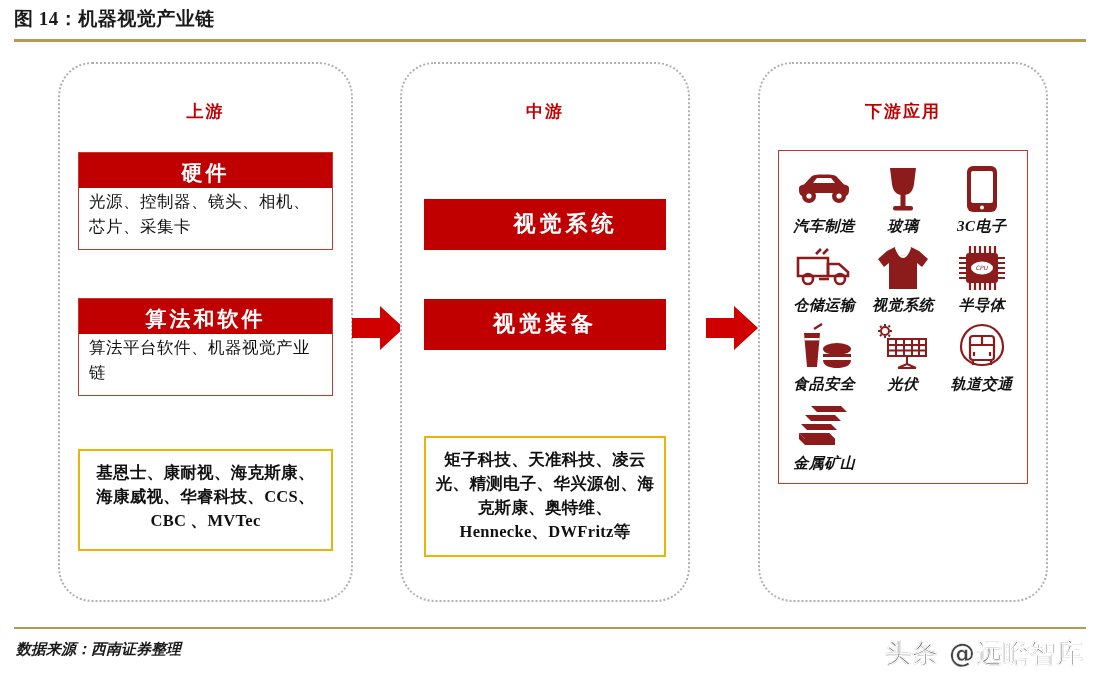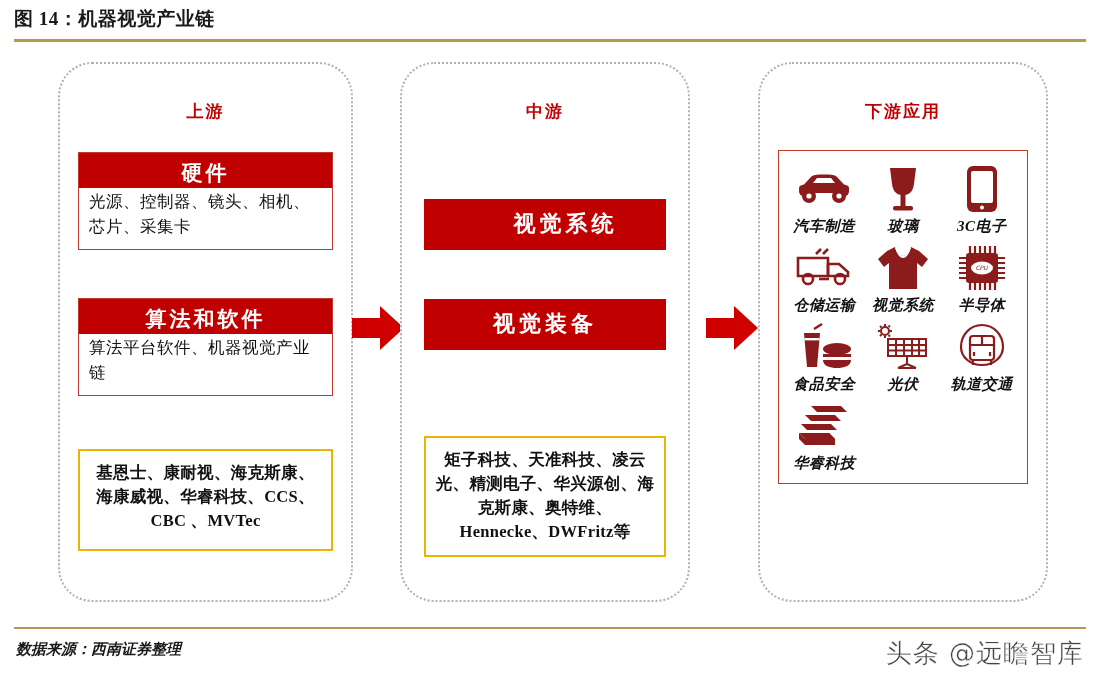--- a/index.html
+++ b/index.html
@@ -43,21 +43,21 @@
     font-size: 15px;
     font-style: italic;
     font-weight: bold;
     color: #1a1a1a;
     white-space: nowrap;
   }
   .watermark {
     position: absolute;
     right: 16px; top: 636px;
     font-size: 26px;
-    font-weight: normal;
+    font-weight: bold;
     color: #3b3b3b;
     letter-spacing: 1px;
     white-space: nowrap;
     font-family: "DejaVu Sans", "Liberation Sans", sans-serif;
     -webkit-text-stroke: 0.4px #ffffff;
     opacity: 0.95;
   }
 
   
   .column {
@@ -378,21 +378,21 @@
                 <path d="M14 2 L44 2 L50 8 L20 8 Z"></path>
                 <path d="M8 11 L38 11 L44 17 L14 17 Z"></path>
                 <path d="M4 20 L34 20 L40 26 L10 26 Z"></path>
                 <path d="M2 29 L32 29 L38 35 L8 35 Z"></path>
                 <path d="M32 29 L38 35 L38 41 L32 35 Z"></path>
                 <path d="M2 29 L8 35 L8 41 L2 35 Z"></path>
                 <path d="M8 35 L38 35 L38 41 L8 41 Z"></path>
               </g>
             </svg>
           </div>
-          <div class="icon-label">华睿科技</div>
+          <div class="icon-label">金属矿山</div>
         </div>
 
       </div>
     </div>
   </div>
 
   <div class="rule-bottom"></div>
   <div class="source-note">数据来源：西南证券整理</div>
   <div class="watermark">头条 @远瞻智库</div>
 

